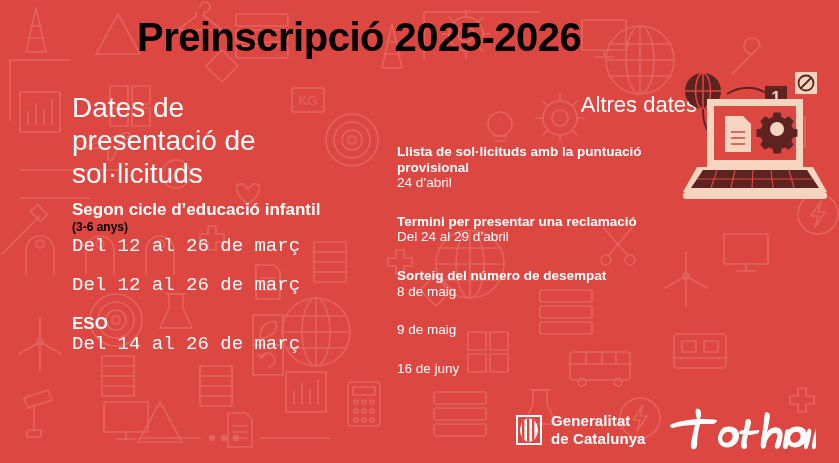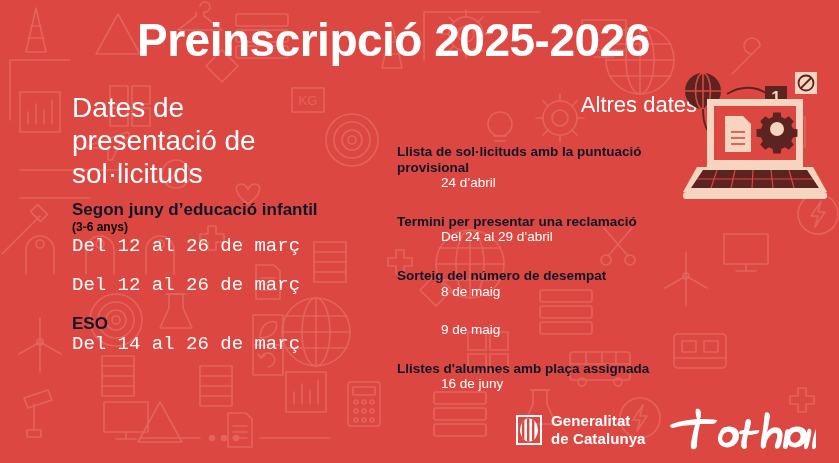--- a/index.html
+++ b/index.html
@@ -21,23 +21,23 @@
 
   
   #content {
     position:absolute; inset:0;
     z-index:3;
   }
 
   #page-title {
     position:absolute;
     left:137px; top:16px;
-    font-size:46px;
+    font-size:40px;
     font-weight:bold;
-    color:#ffffff;
+    color:#000000;
     letter-spacing:-0.5px;
     line-height:1.05;
     white-space:nowrap;
     text-align:center;
   }
 
   .column { position:absolute; }
 
   #left-column  { left:72px;  top:92px;  width:320px; }
   #right-column { left:397px; top:92px;  width:300px; }
@@ -49,21 +49,21 @@
   }
   #left-heading  { font-size:28px; width:250px; }
   #right-heading { font-size:22px;text-align:right; }
 
   .entry-list { position:absolute; left:0; width:100%; }
   #left-entries  { top:108px; }
   #right-entries { top:52px; }
 
   .entry { margin-bottom:15px; }
   .entry-title {
-    color:#0f172a;
+    color:#ffffff;
     font-weight:bold;
     line-height:1.16;
   }
   .entry-sub {
     color:#000000;
     font-weight:bold;
     line-height:1.3;
   }
   .entry-date {
     color:#FFFFFF;
@@ -72,21 +72,21 @@
   }
 
   
   #left-entries .entry-title { font-size:17px; }
   #left-entries .entry-sub   { font-size:12px; }
   #left-entries .entry-date  { font-size:19px;font-family:Liberation Mono, monospace; }
   #left-entries .entry       { margin-bottom:16px; }
 
   
   #right-entries .entry-title { font-size:13.5px; }
-  #right-entries .entry-date  { font-size:13.5px;margin-left:44px; }
+  #right-entries .entry-date  { font-size:13.5px; }
   #right-entries .entry       { margin-bottom:22px; }
 
   
   #laptop-illustration {
     position:absolute;
     right:2px; top:66px;
     width:160px; height:140px;
     z-index:2;
   }
 
@@ -371,21 +371,21 @@
 <div id="content">
 
   <div id="page-title">Preinscripció 2025-2026</div>
 
   <div class="column" id="left-column">
     <div class="col-heading" id="left-heading">Dates de presentació de sol·licituds</div>
 
     <div class="entry-list" id="left-entries">
 
       <div class="entry">
-        <div class="entry-title">Segon juny d’educació infantil</div>
+        <div class="entry-title">Segon cicle d’educació infantil</div>
         <div class="entry-sub">(3-6 anys)</div>
         <div class="entry-date">Del 12 al 26 de març</div>
       </div>
 
       <div class="entry">
         <div class="entry-date">Del 12 al 26 de març</div>
       </div>
 
       <div class="entry">
         <div class="entry-title">ESO</div>
@@ -413,21 +413,20 @@
       <div class="entry">
         <div class="entry-title">Sorteig del número de desempat</div>
         <div class="entry-date">8 de maig</div>
       </div>
 
       <div class="entry">
         <div class="entry-date">9 de maig</div>
       </div>
 
       <div class="entry">
-        <div class="entry-title">Llistes d'alumnes amb plaça assignada</div>
         <div class="entry-date">16 de juny</div>
       </div>
 
     </div>
   </div>
 
   <svg id="laptop-illustration" viewBox="0 0 160 140">
 
     <g>
       <circle cx="26" cy="25" r="18" fill="#5C2320"></circle>

